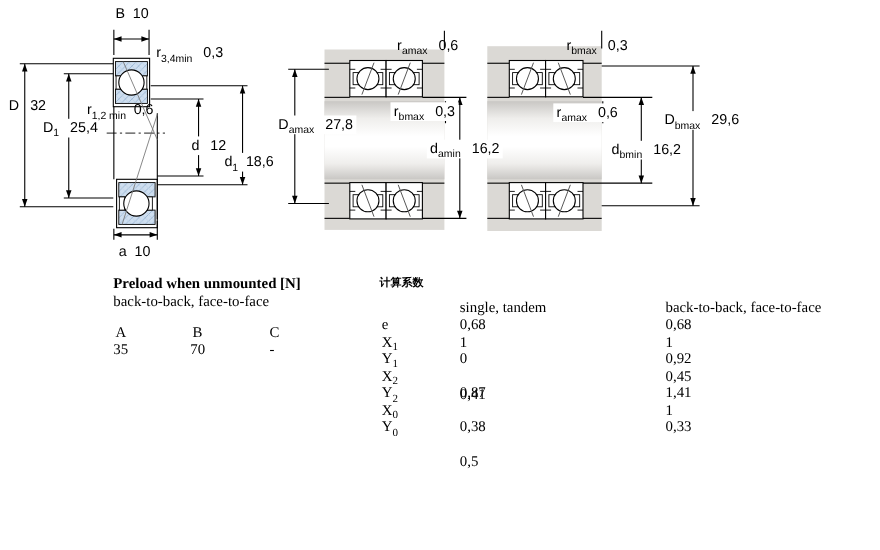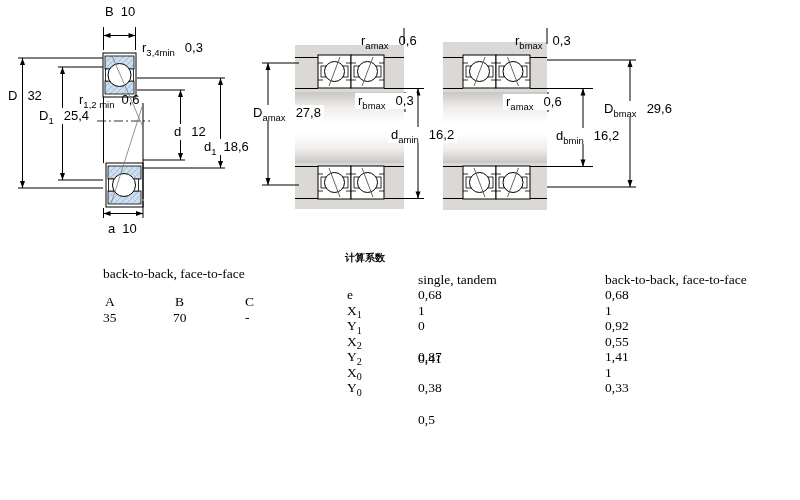--- a/index.html
+++ b/index.html
@@ -333,20 +333,21 @@
     <span>r</span><span class="sub">amax</span><span class="val">0,6</span>
   </div>
   <div class="dim-label wbg" style="left:601px; top:101px;">
     <span>D</span><span class="sub">bmax</span><span class="val">29,6</span>
   </div>
   <div class="dim-label wbg" style="left:541px; top:128px;margin-left:12px;">
     <span>d</span><span class="sub">bmin</span><span class="val">16,2</span>
   </div>
 
   <div class="tbl" style="left:103px; top:250px; width:240px; height:80px;">
+    <div class="abs tbl-title" style="left:0; top:0;">Preload when unmounted [N]</div>
     <div class="abs" style="left:0; top:16px;">back-to-back, face-to-face</div>
     <div class="abs" style="left:2px;   top:44px;">A</div>
     <div class="abs" style="left:72px;  top:44px;">B</div>
     <div class="abs" style="left:142px; top:44px;">C</div>
     <div class="abs" style="left:0;     top:60px;">35</div>
     <div class="abs" style="left:70px;  top:60px;">70</div>
     <div class="abs" style="left:142px; top:60px;">-</div>
   </div>
 
   <div class="tbl" style="left:345px; top:250px; width:450px; height:150px;">
@@ -361,21 +362,21 @@
     <div class="abs" style="left:2px; top:52.5px;"><span>X</span><span class="fsub">1</span></div>
     <div class="abs" style="left:73px; top:52.5px;">1</div>
     <div class="abs" style="left:260px; top:52.5px;">1</div>
 
     <div class="abs" style="left:2px; top:68px;"><span>Y</span><span class="fsub">1</span></div>
     <div class="abs" style="left:73px; top:68px;">0</div>
     <div class="abs" style="left:260px; top:68px;">0,92</div>
 
     <div class="abs" style="left:2px; top:83.5px;"><span>X</span><span class="fsub">2</span></div>
     <div class="abs" style="left:73px; top:101px;">0,41</div>
-    <div class="abs" style="left:260px; top:83.5px;">0,55</div>
+    <div class="abs" style="left:260px; top:83.5px;">0,45</div>
 
     <div class="abs" style="left:2px; top:99px;"><span>Y</span><span class="fsub">2</span></div>
     <div class="abs" style="left:73px; top:99px;">0,87</div>
     <div class="abs" style="left:260px; top:99px;">1,41</div>
 
     <div class="abs" style="left:2px; top:114.5px;"><span>X</span><span class="fsub">0</span></div>
     <div class="abs" style="left:73px; top:114.5px;margin-top:47px;">0,5</div>
     <div class="abs" style="left:260px; top:114.5px;">1</div>
 
     <div class="abs" style="left:2px; top:130px;"><span>Y</span><span class="fsub">0</span></div>

